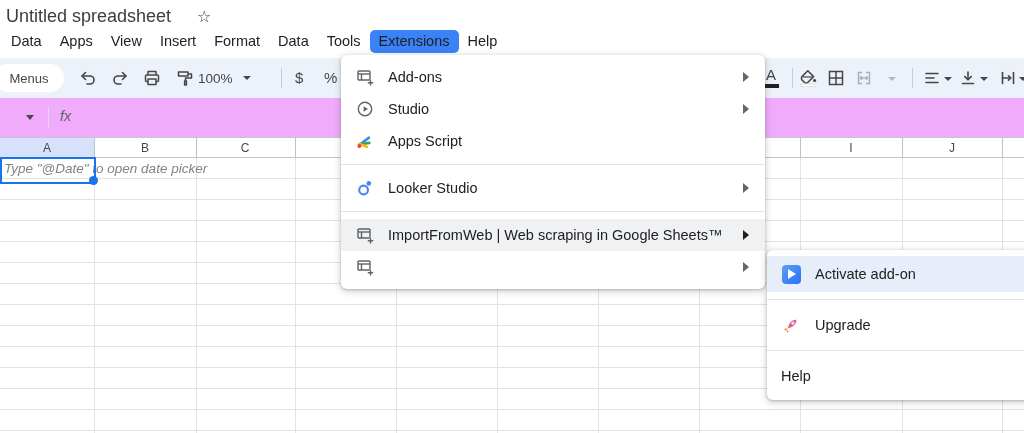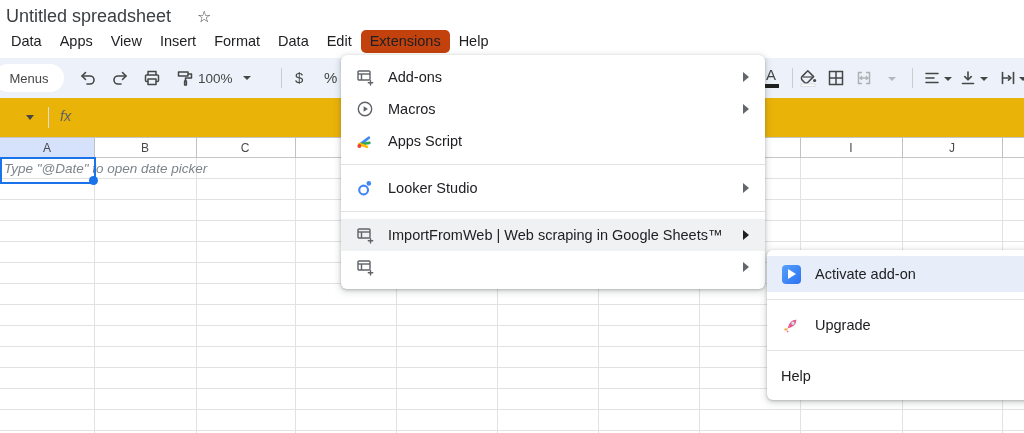--- a/index.html
+++ b/index.html
@@ -7,21 +7,21 @@
         font-family:"Liberation Sans","DejaVu Sans",sans-serif;color:#202124;}
 
   
   #title-row{position:absolute;left:0;top:0;width:100%;height:30px;padding-left:15px;}
   #doc-title{position:absolute;left:6px;top:6px;font-size:18px;color:#3c4043;}
   #star{position:absolute;left:197px;top:7px;font-size:16px;color:#444746;}
 
   
   #menubar{position:absolute;left:2px;top:29px;height:24px;display:flex;align-items:center;}
   .mb-item{padding:2px 9px;font-size:14.5px;color:#202124;border-radius:5px;line-height:19px;}
-  .mb-item.active{background:#c2410c;}
+  .mb-item.active{background:#3b82f6;}
 
   
   #toolbar{position:absolute;left:0;top:58px;width:1024px;height:40px;background:#edf2fa;}
   #menus-pill{position:absolute;left:-6px;top:6px;width:70px;height:28px;background:#fff;
               border-radius:14px;display:flex;align-items:center;justify-content:center;
               font-size:13px;color:#444746;}
   .tb-btn{position:absolute;top:7px;width:26px;height:26px;display:flex;align-items:center;
           justify-content:center;border-radius:4px;}
   .tb-txt{position:absolute;top:11px;font-size:15px;color:#444746;}
   .tb-div{position:absolute;top:10px;width:1px;height:20px;background:#c8cdd4;}
@@ -32,21 +32,21 @@
             font-size:13.5px;color:#444746;text-align:center;}
   #zoom-ctl .zcaret{width:0;height:0;border-left:4px solid transparent;border-right:4px solid transparent;
             border-top:4.5px solid #444746;}
   #textcolor{position:absolute;left:759px;top:8px;width:24px;text-align:center;}
   #textcolor .tc-a{font-size:15px;font-weight:500;color:#444746;}
   #textcolor .tc-bar{margin:1px auto 0;width:15px;height:3.5px;background:#1f1f1f;}
   .dis-ic{opacity:.38;}
   svg.tbi{display:block;}
 
   
-  #fbar{position:absolute;left:0;top:98px;width:1024px;height:39px;background:#eab308;}
+  #fbar{position:absolute;left:0;top:98px;width:1024px;height:39px;background:#f0abfc;}
   #fb-caret{position:absolute;left:26px;top:17px;width:0;height:0;border-left:4px solid transparent;
             border-right:4px solid transparent;border-top:5px solid #444746;}
   #fb-div{position:absolute;left:48px;top:9px;width:1px;height:21px;background:#dadce0;}
   #fx{position:absolute;left:60px;top:10px;font-style:italic;font-size:14.5px;color:#5f6368;}
 
   
   #grid{position:absolute;left:0;top:137px;width:1024px;height:296px;}
   #grid-rows{position:absolute;left:0;top:21px;width:1024px;height:275px;background:
       repeating-linear-gradient(to bottom,transparent 0 20px,#e2e2e2 20px 21px);}
   .vline{position:absolute;top:0;bottom:0;width:1px;background:#e2e2e2;}
@@ -94,21 +94,21 @@
     <div id="star">☆</div>
   </div>
 
   <div id="menubar">
     <div class="mb-item">Data</div>
     <div class="mb-item">Apps</div>
     <div class="mb-item">View</div>
     <div class="mb-item">Insert</div>
     <div class="mb-item">Format</div>
     <div class="mb-item">Data</div>
-    <div class="mb-item">Edit</div>
+    <div class="mb-item">Tools</div>
     <div class="mb-item active">Extensions</div>
     <div class="mb-item">Help</div>
   </div>
 
   <div id="toolbar">
     <div id="menus-pill">Menus</div>
 
     <div class="tb-btn" style="left:75px">
       <svg class="tbi" width="18" height="18" viewBox="0 0 18 18" fill="none" stroke="#444746" stroke-width="1.6" stroke-linecap="round" stroke-linejoin="round">
           <path d="M6.5 3.5 L3 7 L6.5 10.5"></path>
@@ -259,21 +259,21 @@
       <span class="spring"></span>
         <span class="sub-arrow"></span>
     </div>
     <div class="mi">
       <span class="ic">
         <svg width="18" height="18" viewBox="0 0 18 18">
             <circle cx="9" cy="9" r="6.7" fill="none" stroke="#5f6368" stroke-width="1.4"></circle>
             <path d="M7.6 6.3 L12 9 L7.6 11.7 Z" fill="#5f6368"></path>
           </svg>
       </span>
-      <span class="lbl">Macros</span>
+      <span class="lbl">Studio</span>
       <span class="spring"></span>
         <span class="sub-arrow"></span>
     </div>
     <div class="mi">
       <span class="ic">
         <svg width="18" height="18" viewBox="0 0 18 18">
             <g transform="rotate(-38 9 9)">
               <rect x="3" y="7.4" width="12.4" height="2.7" rx="1.35" fill="#4285f4"></rect>
             </g>
             <g transform="rotate(-8 9 9)">

